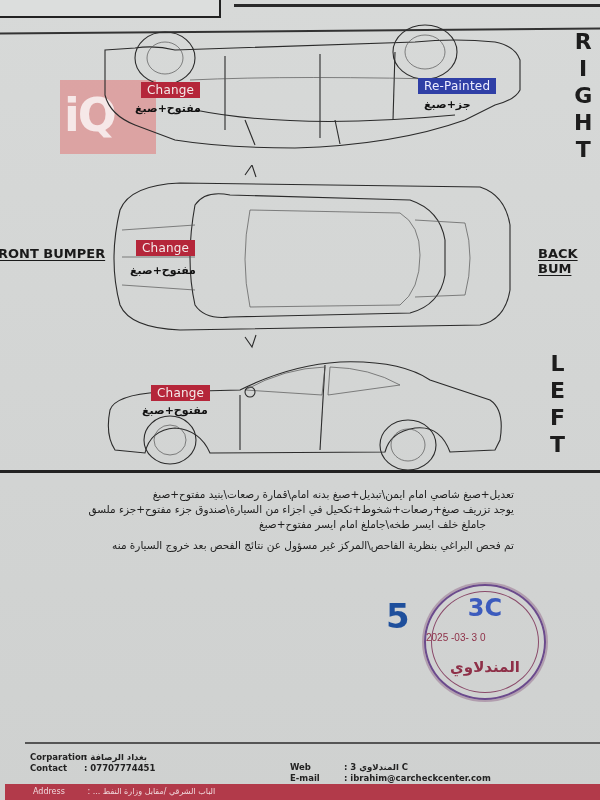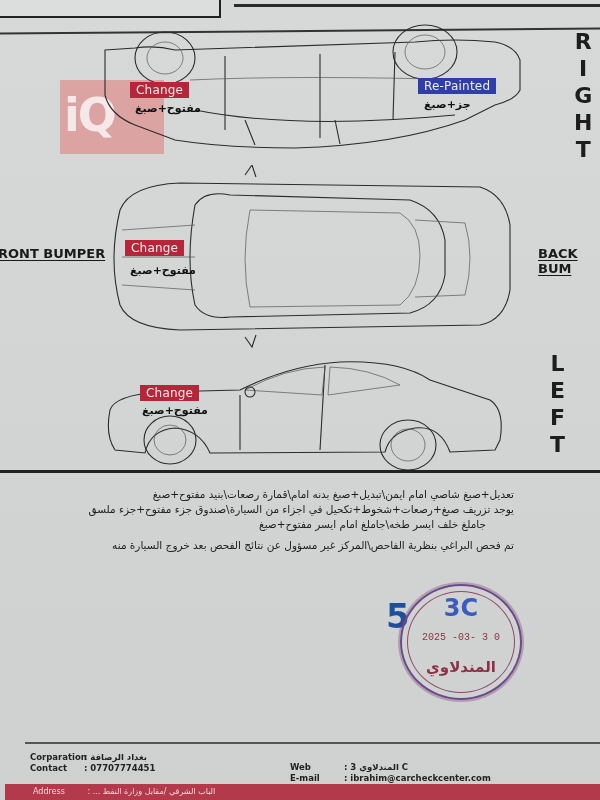--- a/index.html
+++ b/index.html
@@ -27,59 +27,59 @@
     font-weight: bold; font-size: 22px; color: #1d1d1d; line-height: 27px;
   }
   .bumper-label {
     position: absolute; font-weight: bold; font-size: 13px; color: #1a1a1a;
     text-decoration: underline; text-underline-offset: 2px;
   }
   .tag {
     position: absolute; font-size: 12px; color: #f4eaea; padding: 1px 6px;
     font-family: "DejaVu Sans", sans-serif; letter-spacing: 0.2px;
   }
-  .tag.red { background: #b5263a; }
+  .tag.red { background: #b5263a; margin-left: 11px; }
   .tag.blue { background: #2f3fa6; color: #eef; }
   .handnote {
     position: absolute; font-size: 11px; color: #111; direction: rtl;
     font-family: "DejaVu Sans", sans-serif; font-weight: bold;
   }
   .logo {
-    position: absolute; left: 60px; top: 80px; width: 104px; height: 74px;
+    position: absolute; left: 60px; top: 80px; width: 96px; height: 74px;
     background: rgba(225, 120, 120, 0.55);
   }
   .logo-text {
     position: absolute; left: 4px; top: 8px; font-size: 46px; font-weight: bold; color: rgba(255,255,255,0.75);
     font-family: "DejaVu Sans", sans-serif; letter-spacing: -2px;
   }
   .notes {
     position: absolute; right: 86px; top: 487px; width: 460px;
     direction: rtl; text-align: right; font-size: 10.5px; line-height: 15px; color: #1d1d1d;
     font-family: "DejaVu Sans", sans-serif;
   }
   .notes .line { white-space: nowrap; }
   .notes .spacer { height: 6px; }
   .stamp-number {
     position: absolute; left: 386px; top: 596px; font-size: 34px; font-weight: bold; color: #1e4f9c;
   }
   .stamp {
-    position: absolute; left: 400px; top: 584px; width: 118px; height: 112px; border-radius: 50%;
+    position: absolute; left: 424px; top: 584px; width: 118px; height: 112px; border-radius: 50%;
     border: 2px solid #6b4a8c; box-shadow: inset 0 0 0 3px rgba(0,0,0,0), 0 0 0 2px rgba(120,60,110,0.35);
   }
   .stamp-inner {
     position: absolute; left: 5px; top: 5px; right: 5px; bottom: 5px; border-radius: 50%;
     border: 1.5px solid #8a4a6a;
   }
   .stamp-code {
     position: absolute; left: 0; right: 0; top: 8px; text-align: center;
     font-size: 24px; font-weight: bold; color: #3c5bbd;
   }
   .stamp-date {
-    position: absolute; left: 0; right: 0; top: 46px; text-align: center;
-    font-size: 10px; color: #8e3048; font-family: Liberation Mono, monospace;
+    position: absolute; left: 0; right: 0; top: 46px; text-align: left;
+    font-size: 10px; color: #8e3048; font-family: Liberation Sans, sans-serif;
   }
   .stamp-name {
     position: absolute; left: 0; right: 0; top: 72px; text-align: center; direction: rtl;
     font-size: 15px; font-weight: bold; color: #8e3048;
   }
   .footer-rule { position: absolute; left: 25px; top: 742px; width: 575px; height: 2px; background: #555; }
   .footer-block { position: absolute; font-size: 8.5px; color: #222; font-weight: bold; line-height: 11px; }
   .footer-block .row { display: flex; gap: 6px; white-space: nowrap; }
   .footer-block .k { width: 48px; }
   .address-bar {

